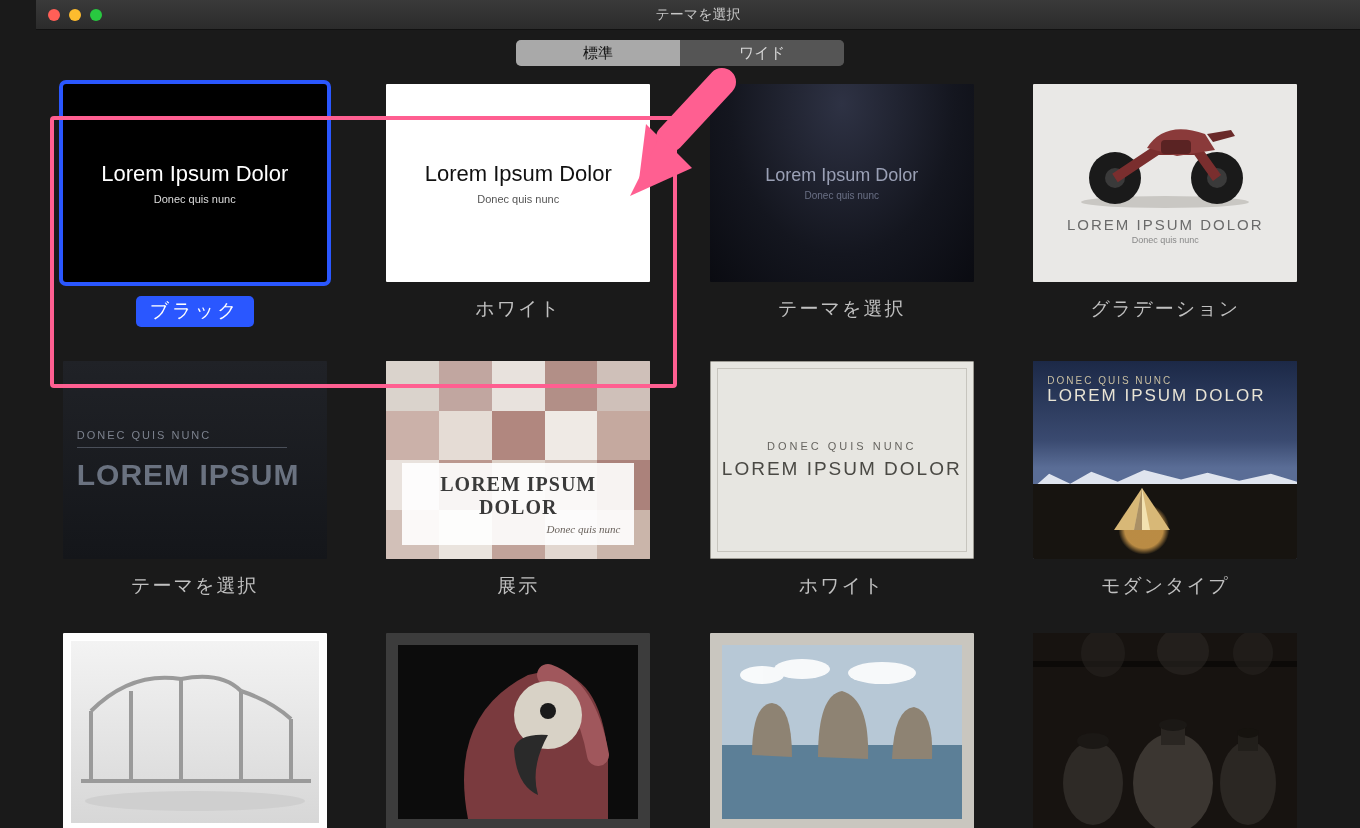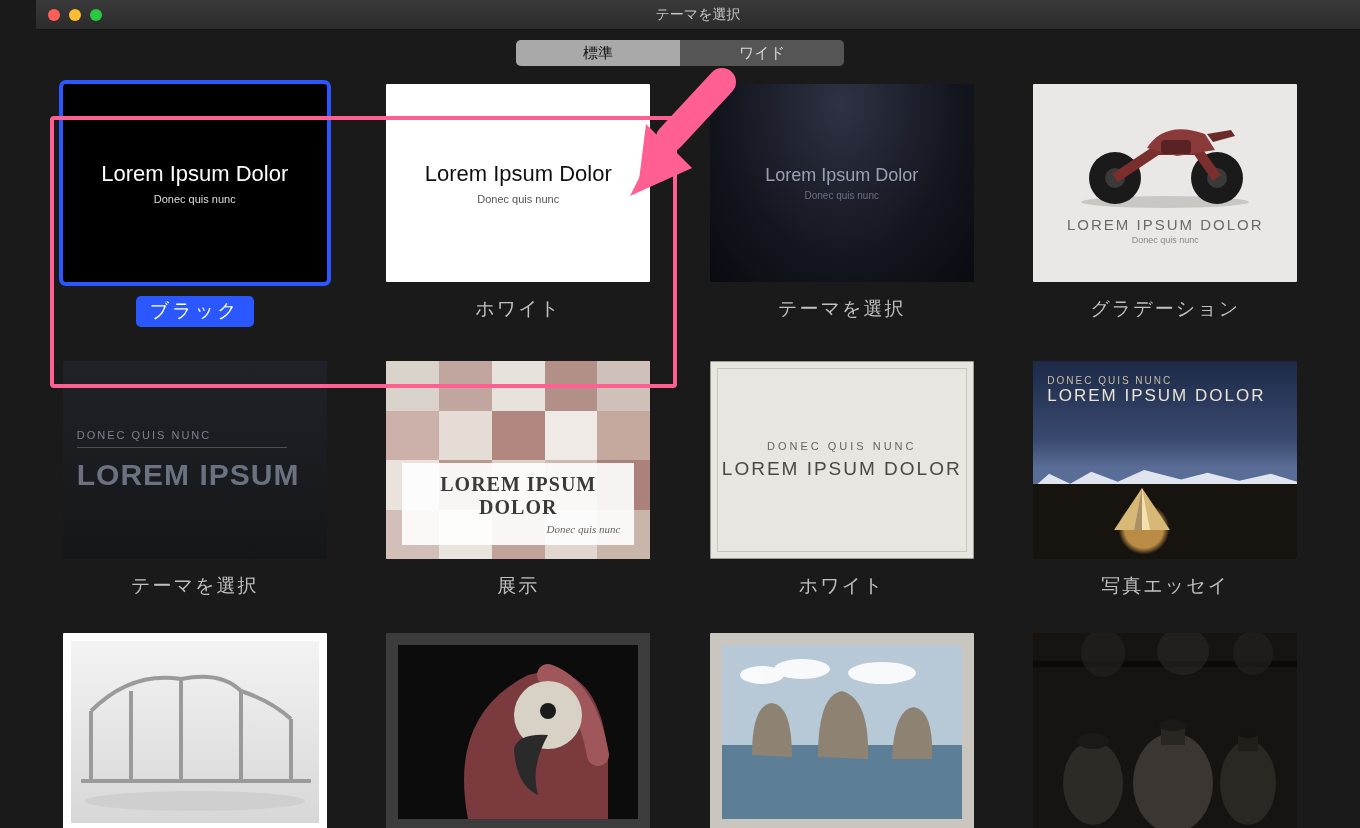--- a/index.html
+++ b/index.html
@@ -223,21 +223,21 @@
         <div class="mtn"></div>
         <div class="ground"></div>
         <svg class="tent" viewBox="0 0 60 46">
           <polygon points="30,2 58,44 2,44" fill="#d8b877"></polygon>
           <polygon points="30,2 38,44 22,44" fill="#f3e2b0"></polygon>
           <polygon points="30,2 30,44 22,44" fill="#7a5a34" opacity=".6"></polygon>
         </svg>
         <div class="s">DONEC QUIS NUNC</div>
         <div class="h">LOREM IPSUM DOLOR</div>
       </div>
-      <div class="label">写真エッセイ</div>
+      <div class="label">モダンタイプ</div>
     </div>
 
     <div class="cell">
       <div class="thumb-wrap t-r3a">
         <div class="frame">
           <svg viewBox="0 0 248 182">
             <rect x="0" y="0" width="248" height="182" fill="url(#g1)"></rect>
             <defs>
                 <linearGradient id="g1" x1="0" y1="0" x2="0" y2="1">
                   <stop offset="0" stop-color="#f3f3f3"></stop>

